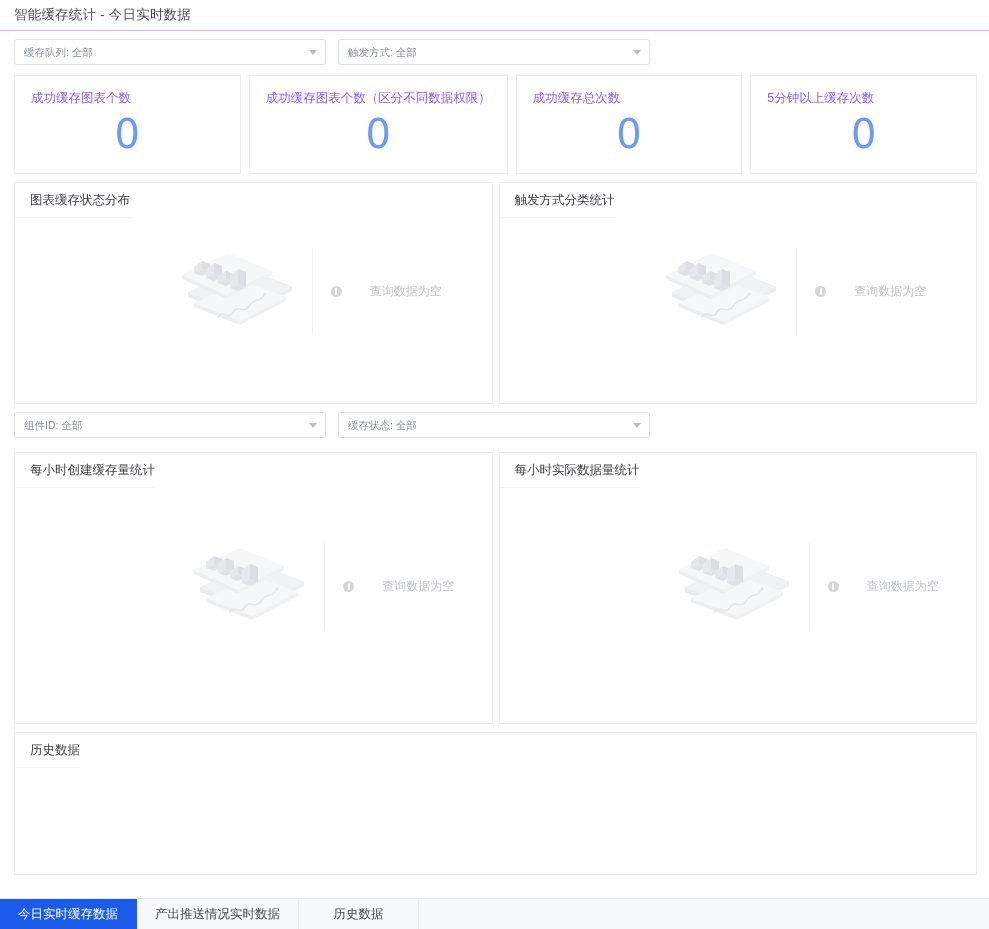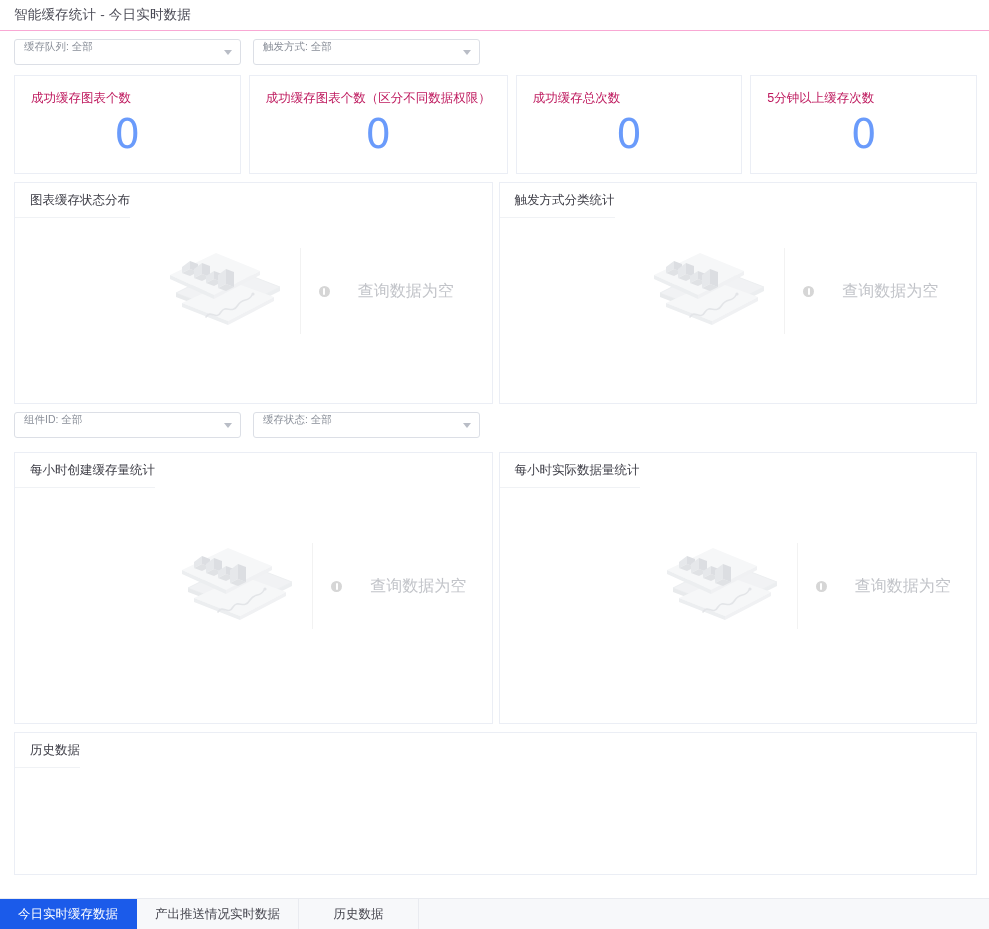--- a/index.html
+++ b/index.html
@@ -31,28 +31,28 @@
 
   
   .filter-row {
     display: flex;
     gap: 12px;
     padding: 8px 12px 6px 14px;
     background: #fff;
   }
   .select {
     position: relative;
-    width: 227px;
+    width: 312px;
     height: 26px;
     border: 1px solid #dcdfe6;
     border-radius: 3px;
     background: #ffffff;
     display: flex;
-    align-items: flex-start;
-    padding: 0 20px 16px 9px;
+    align-items: flex-end;
+    padding: 0 20px 4px 9px;
     cursor: pointer;
   }
   .select-label {
     font-size: 10.5px;
     color: #8a8f99;
     white-space: nowrap;
     overflow: hidden;
     text-overflow: ellipsis;
   }
   .caret {
@@ -75,21 +75,21 @@
   }
   .stat-card {
     flex: 1 1 0;
     height: 99px;
     border: 1px solid #ebeef5;
     background: #ffffff;
     padding: 14px 16px 0 16px;
   }
   .stat-title {
     font-size: 12.5px;
-    color: #be185d;
+    color: #8b5cf6;
     line-height: 16px;
     white-space: nowrap;
   }
   .stat-value {
     margin-top: 6px;
     text-align: center;
     font-size: 40px;
     line-height: 44px;
     color: #6a9bfb;
     font-weight: 400;
@@ -169,21 +169,21 @@
     content: "";
     position: absolute;
     left: 4.5px;
     top: 2px;
     width: 2px;
     height: 7px;
     background: #ffffff;
     border-radius: 1px;
   }
   .empty-text {
-    font-size: 16px;
+    font-size: 12px;
     color: #c2c4c9;
     white-space: nowrap;
     margin-left: 12px;
   }
 
   
   .tabbar {
     position: absolute;
     left: 0;
     bottom: 0;

